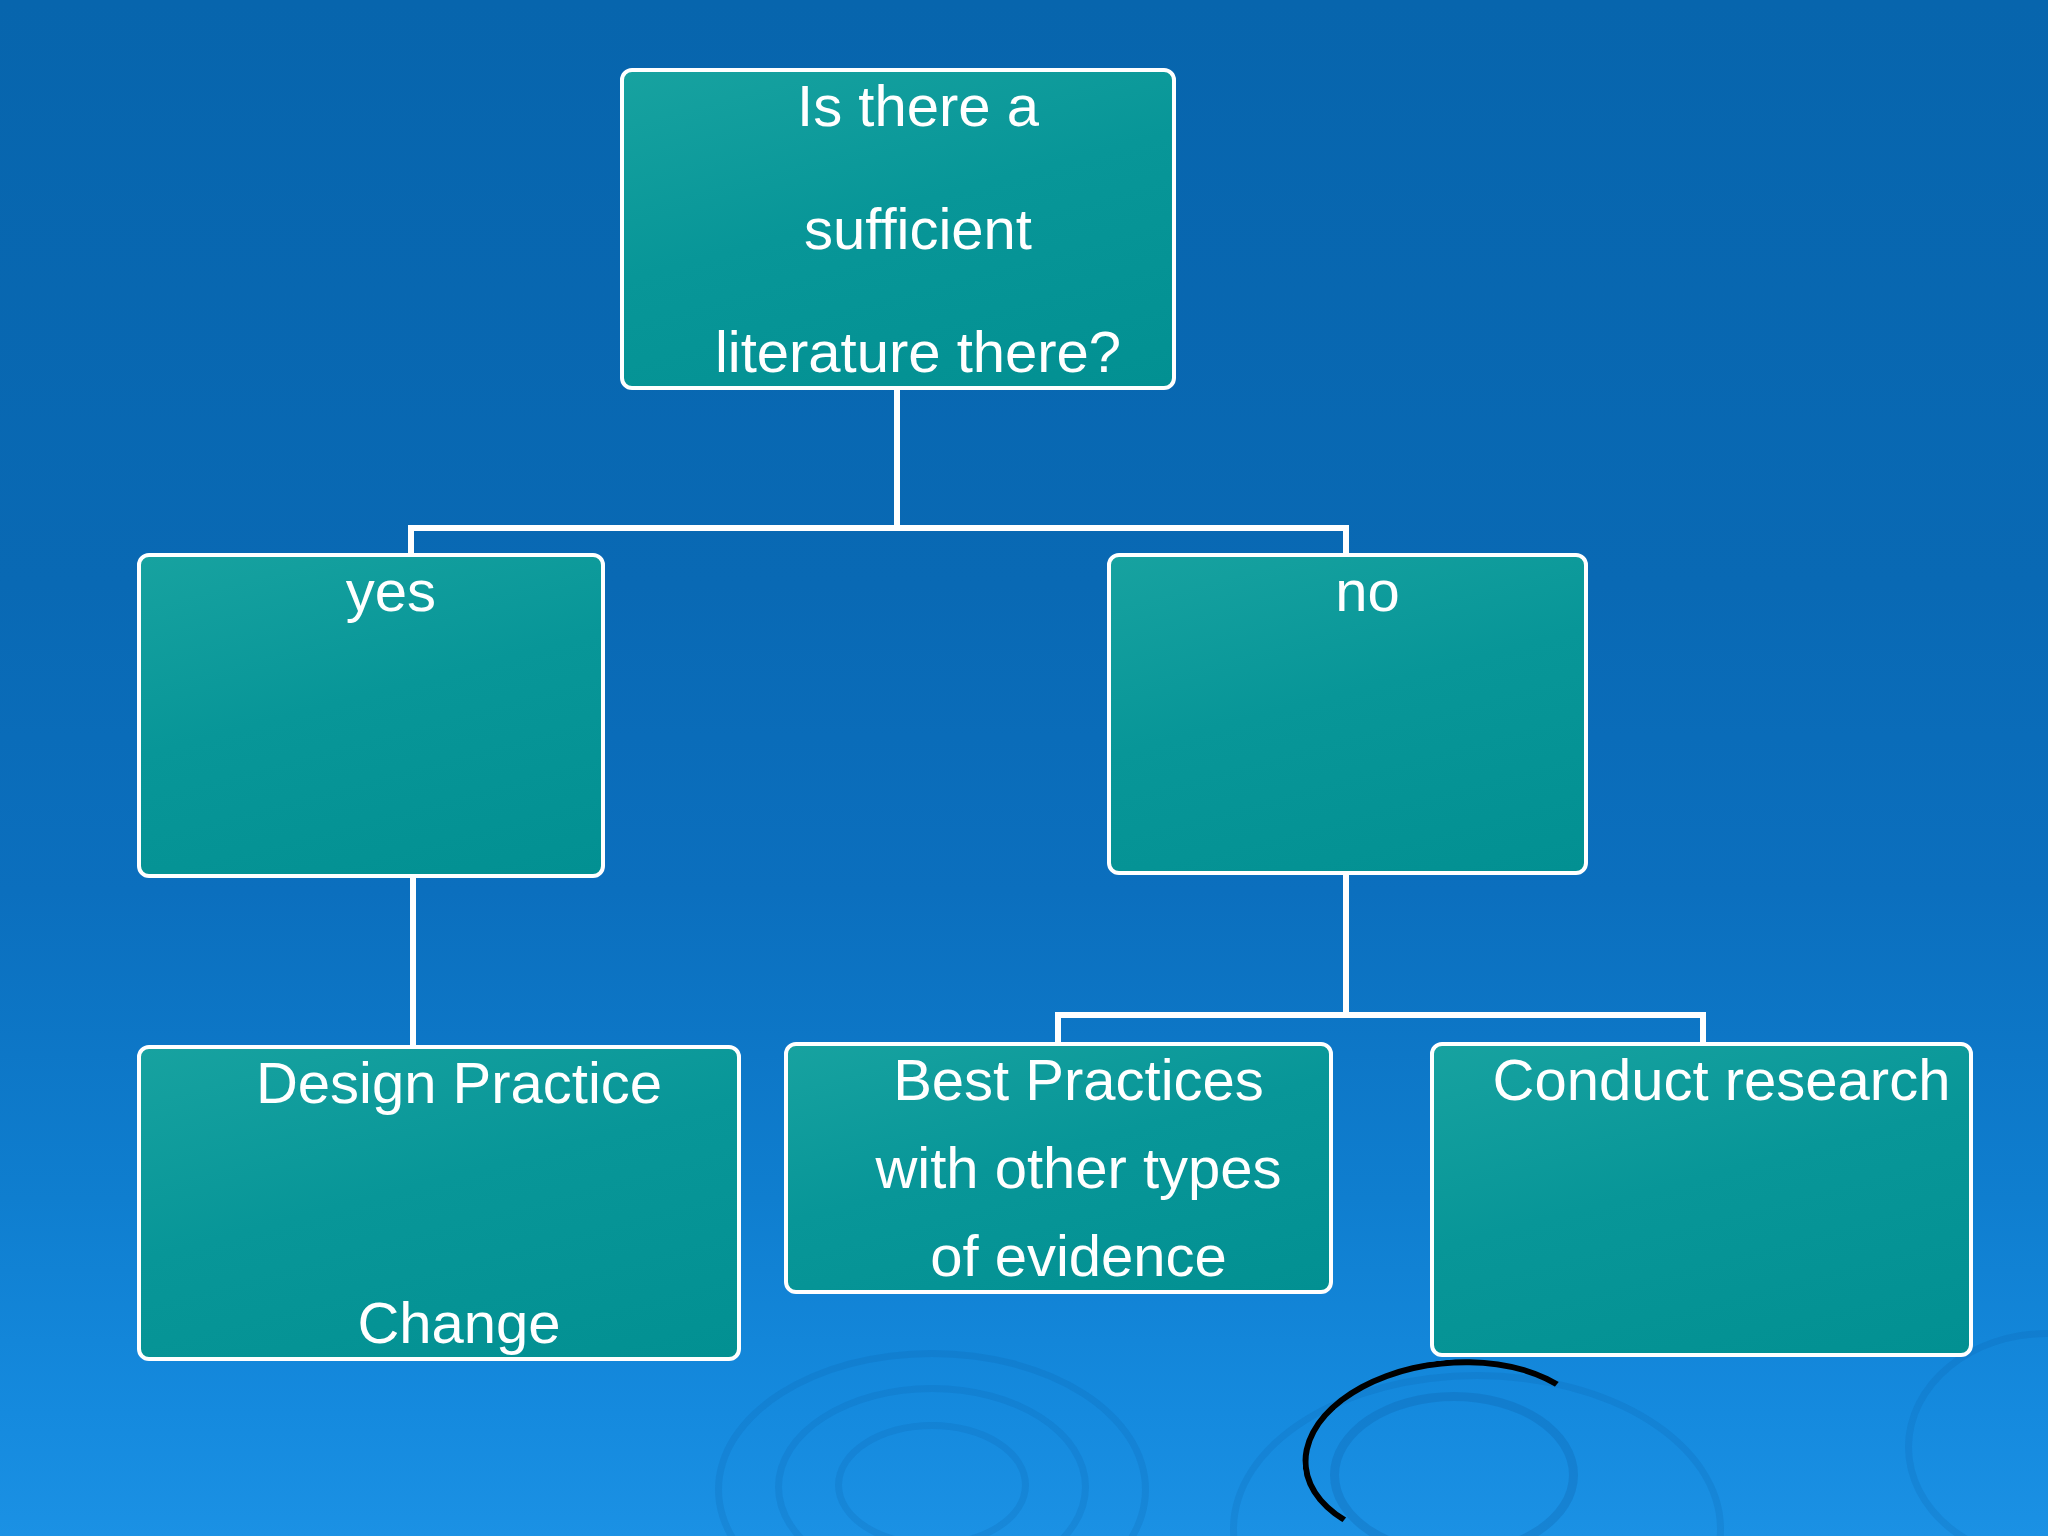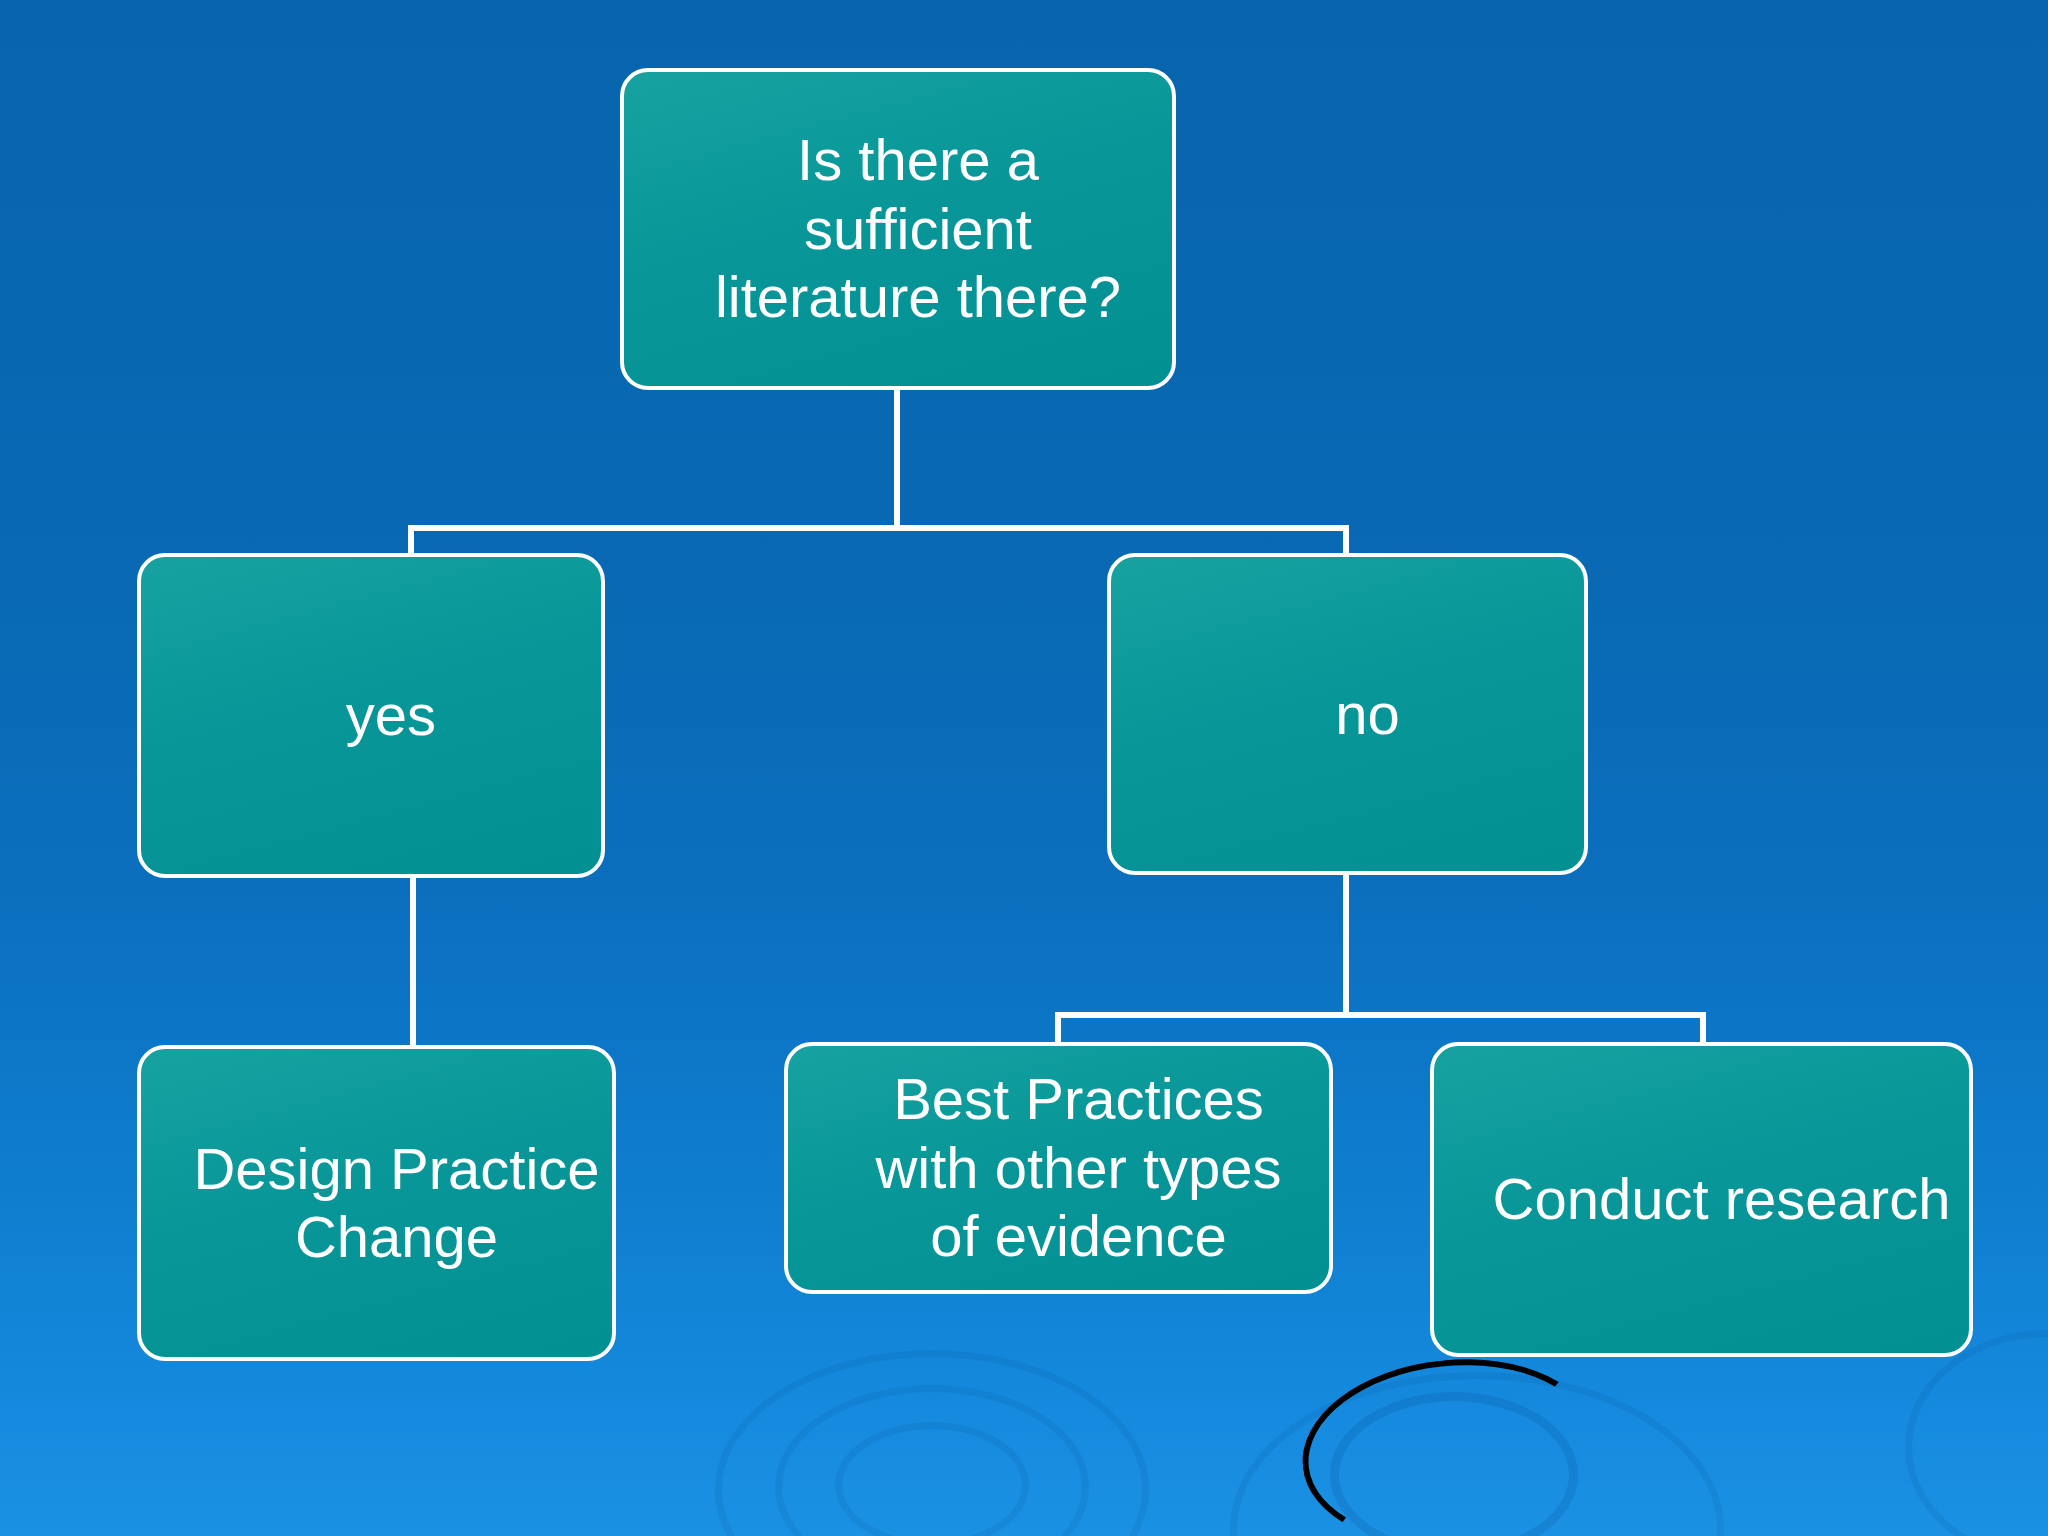--- a/index.html
+++ b/index.html
@@ -43,26 +43,26 @@
     background: #ffffff;
     z-index: 1;
   }
 
   
   .node {
     position: absolute;
     z-index: 2;
     box-sizing: border-box;
     border: 4px solid #ffffff;
-    border-radius: 28px;
+    border-radius: 12px;
     background: linear-gradient(165deg, #17a2a0 0%, #089698 45%, #029092 100%);
     display: flex;
     flex-direction: column;
     align-items: center;
-    justify-content: center;
+    justify-content: space-between;
     text-align: center;
     color: #ffffff;
     font-size: 58px;
     line-height: 1.18;
     padding-left: 40px;
   }
   .node .line { white-space: nowrap; }
 </style>
 </head>
 <body>
@@ -94,21 +94,21 @@
   </div>
 
   <div class="node" style="left:137px; top:553px; width:468px; height:325px;">
     <div class="line">yes</div>
   </div>
 
   <div class="node" style="left:1107px; top:553px; width:481px; height:322px;">
     <div class="line">no</div>
   </div>
 
-  <div class="node" style="left:137px; top:1045px; width:479px; height:316px;">
+  <div class="node" style="left:137px; top:1045px; width:604px; height:316px;">
     <div class="line">Design Practice</div>
     <div class="line">Change</div>
   </div>
 
   <div class="node" style="left:784px; top:1042px; width:549px; height:252px;">
     <div class="line">Best Practices</div>
     <div class="line">with other types</div>
     <div class="line">of evidence</div>
   </div>
 

